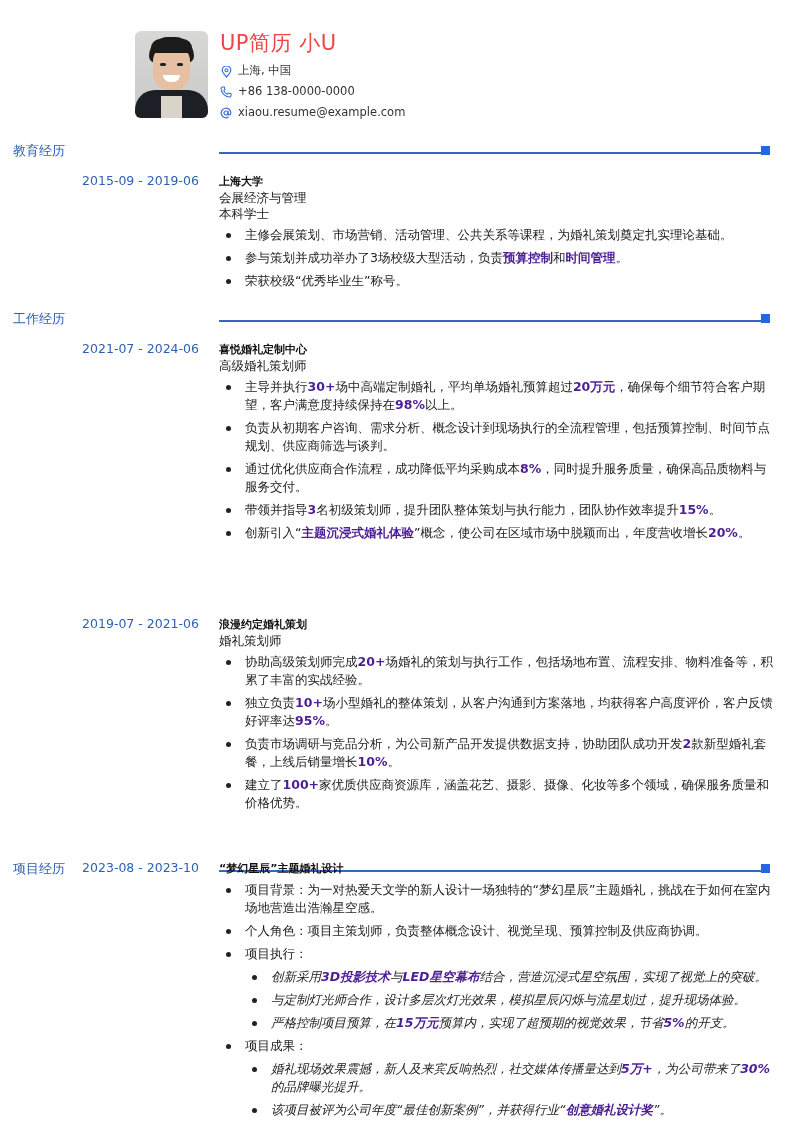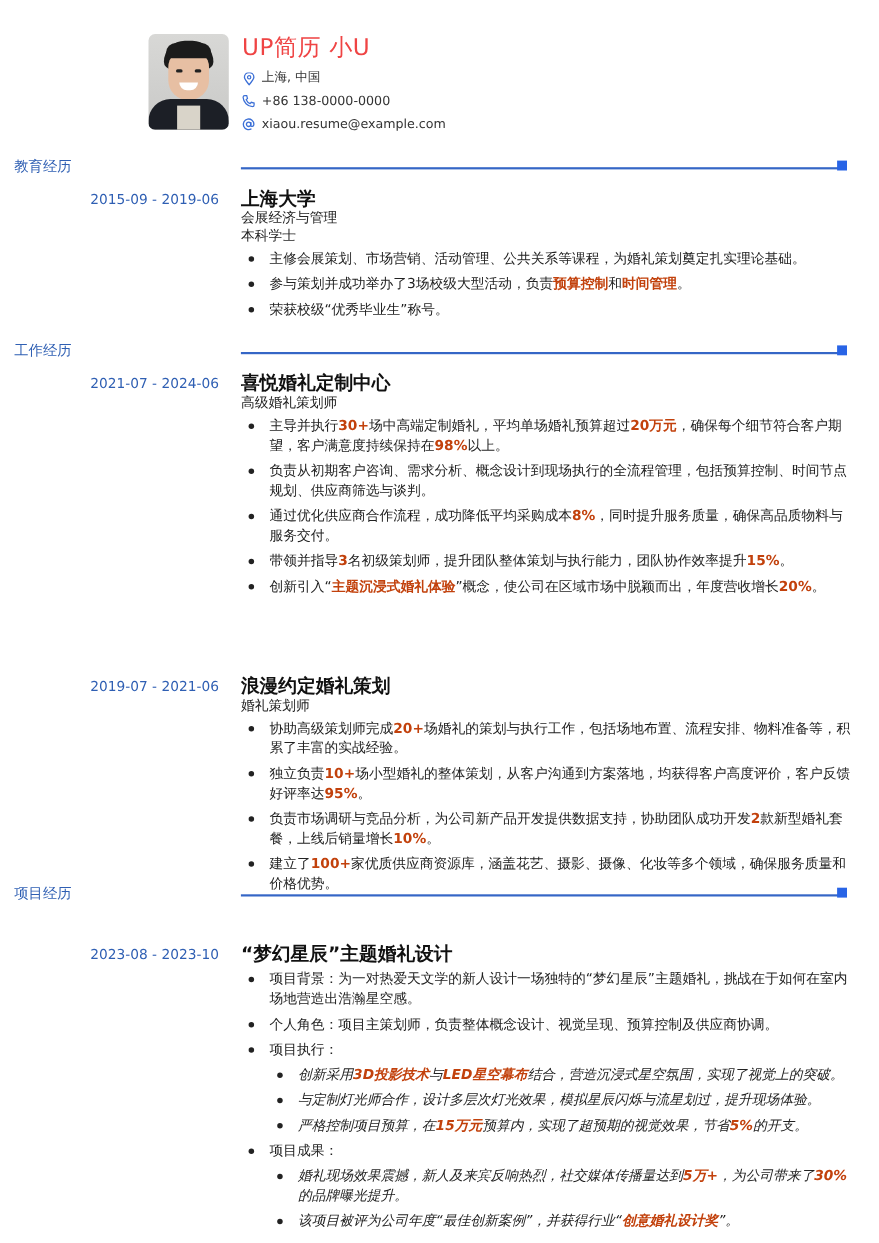--- a/index.html
+++ b/index.html
@@ -18,28 +18,28 @@
   .name { font-size: 21px; font-weight: normal; color: #ef4444; line-height: 28px; margin-top: -2px; letter-spacing: 0.5px; }
   .contact { display: flex; align-items: flex-end; font-size: 11.5px; color: #333; height: 19.5px; margin-top: 1px; }
   .contact .ic { width: 12px; height: 12px; margin-right: 6px; color: #3b6fd6; display: flex; align-items: center; justify-content: center; }
   .section-head { position: absolute; left: 0; width: 665px; height: 20px; }
   .section-head .title { position: absolute; right: 600px; top: 0; font-size: 13px; color: #2f5fb3; white-space: nowrap; }
   .section-head .rule { position: absolute; left: 219px; top: 10px; width: 545px; height: 1.5px; background: #3566c6; }
   .section-head .sq { position: absolute; left: 761px; top: 4px; width: 9px; height: 9px; background: #2864e6; }
   .entry { position: absolute; left: 0; width: 799px; }
   .date { position: absolute; right: 600px; top: 0; font-size: 12.5px; color: #2f5fb3; white-space: nowrap; }
   .body { position: absolute; left: 219px; top: 0; width: 555px; }
-  .org { font-size: 17px; font-weight: bold; line-height: 17px; color: #111; }
+  .org { font-size: 11px; font-weight: bold; line-height: 17px; color: #111; }
   .sub { font-size: 12.5px; line-height: 16px; color: #222; }
   ul.bul { list-style: none; margin-left: 0; }
   ul.bul li { position: relative; padding-left: 26px; font-size: 12.5px; line-height: 18px; color: #222; margin-top: 5px; }
   ul.bul li::before { content: ""; position: absolute; left: 7px; top: 7px; width: 5px; height: 5px; border-radius: 50%; background: #222; }
   ul.bul ul.bul li { padding-left: 26px; margin-top: 5px; }
   ul.bul ul.bul { margin-top: 0; font-style: italic; }
-  b { font-weight: bold; color: #c2410c; }
+  b { font-weight: bold; color: #4c1d95; }
 </style>
 </head>
 <body>
 
 <div class="header">
   <div class="photo">
     <div class="hair"></div>
     <div class="face"></div>
     <div class="fringe"></div>
     <div class="eye" style="left:25px"></div>
@@ -124,21 +124,21 @@
     <div class="sub">婚礼策划师</div>
     <ul class="bul" style="margin-top:-1px">
         <li><span>协助高级策划师完成</span><b>20+</b><span>场婚礼的策划与执行工作，包括场地布置、流程安排、物料准备等，积累了丰富的实战经验。</span></li>
         <li><span>独立负责</span><b>10+</b><span>场小型婚礼的整体策划，从客户沟通到方案落地，均获得客户高度评价，客户反馈好评率达</span><b>95%</b><span>。</span></li>
         <li><span>负责市场调研与竞品分析，为公司新产品开发提供数据支持，协助团队成功开发</span><b>2</b><span>款新型婚礼套餐，上线后销量增长</span><b>10%</b><span>。</span></li>
         <li><span>建立了</span><b>100+</b><span>家优质供应商资源库，涵盖花艺、摄影、摄像、化妆等多个领域，确保服务质量和价格优势。</span></li>
       </ul>
   </div>
 </div>
 
-<div class="section-head" style="top:803px">
+<div class="section-head" style="top:860px">
   <span class="title">项目经历</span>
   <div class="rule"></div>
   <div class="sq"></div>
 </div>
 <div class="entry" style="top:860px">
   <span class="date">2023-08 - 2023-10</span>
   <div class="body">
     <div class="org">“梦幻星辰”主题婚礼设计</div>
     <ul class="bul" style="margin-top:-1px">
         <li><span>项目背景：为一对热爱天文学的新人设计一场独特的“梦幻星辰”主题婚礼，挑战在于如何在室内场地营造出浩瀚星空感。</span></li>

